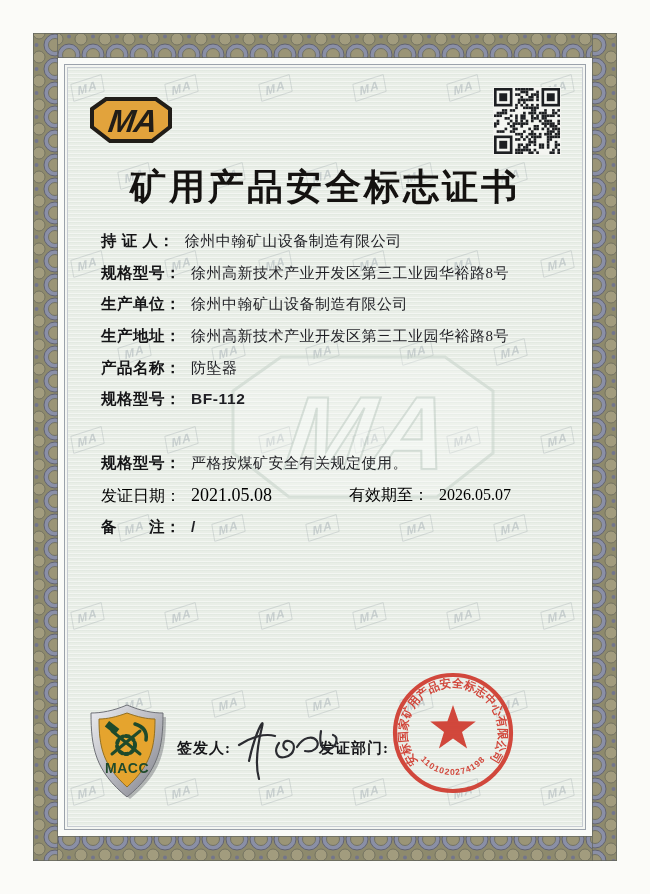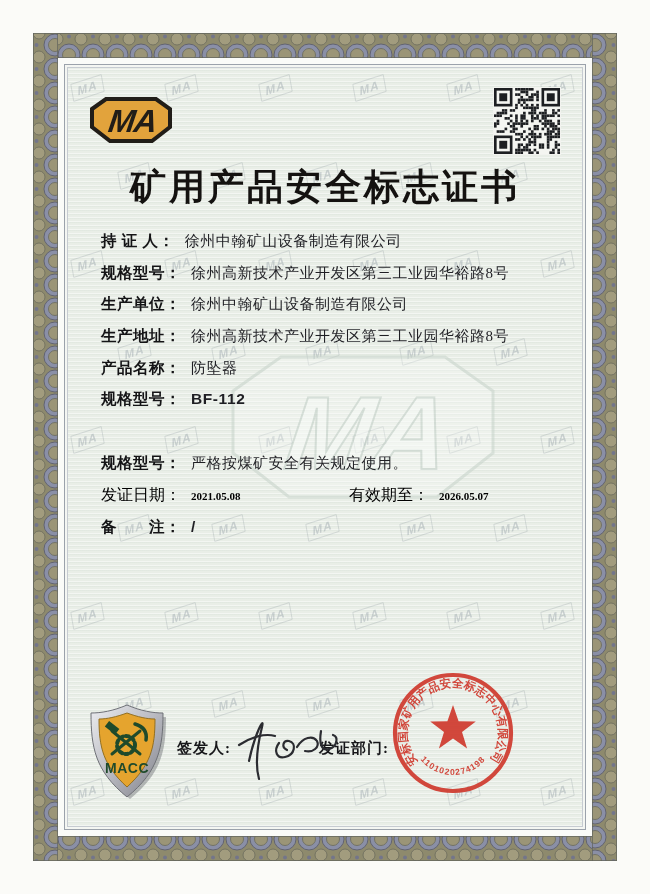--- a/index.html
+++ b/index.html
@@ -430,25 +430,25 @@
         <span class="lab">规格型号：</span>
         <span class="val num">BF-112</span>
       </div>
       <div class="row" style="top:388px">
         <span class="lab">规格型号：</span>
         <span class="val">严格按煤矿安全有关规定使用。</span>
       </div>
 
       <div class="dates-group" style="left:36px;top:420px">
         <span class="row lab" style="position:static">发证日期：</span>
-        <span class="val num" style="font-size:11px;font-weight:700">2021.05.08</span>
+        <span class="val num" style="font-size:18px;font-weight:400">2021.05.08</span>
       </div>
       <div class="dates-group" style="left:284px;top:420px">
         <span class="row lab" style="position:static">有效期至：</span>
-        <span class="val num" style="font-size:11px;font-weight:700">2026.05.07</span>
+        <span class="val num" style="font-size:16px;font-weight:400">2026.05.07</span>
       </div>
 
       <div class="row" style="top:452px">
         <span class="lab">备　　注：</span>
         <span class="val num">/</span>
       </div>
 
 
       <svg class="shield" width="92" height="104" viewBox="0 0 92 104">
         <path d="M49 8 C63 14 75 16 85 16 C85 49 81 72 49 98 C17 72 13 49 13 16 C23 16 35 14 49 8 Z" fill="rgba(90,92,100,0.4)"></path>

